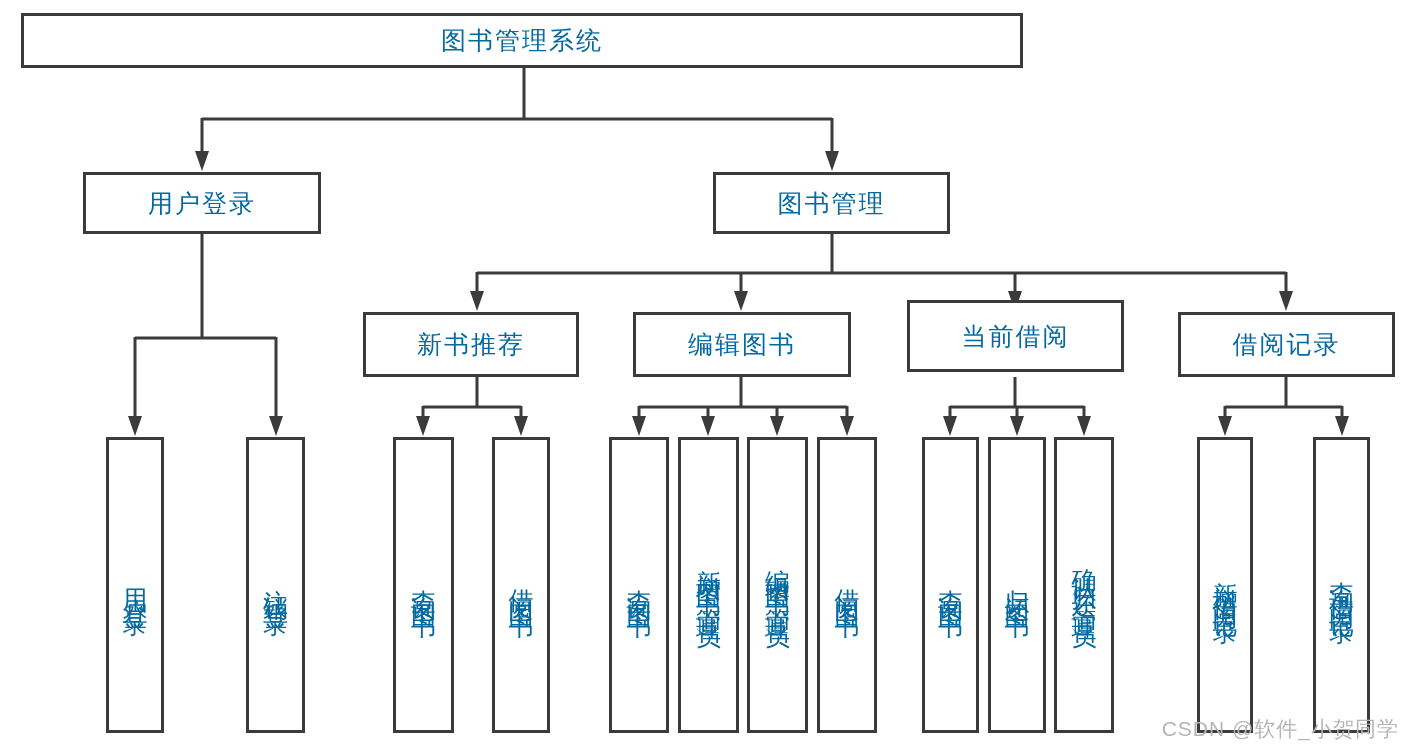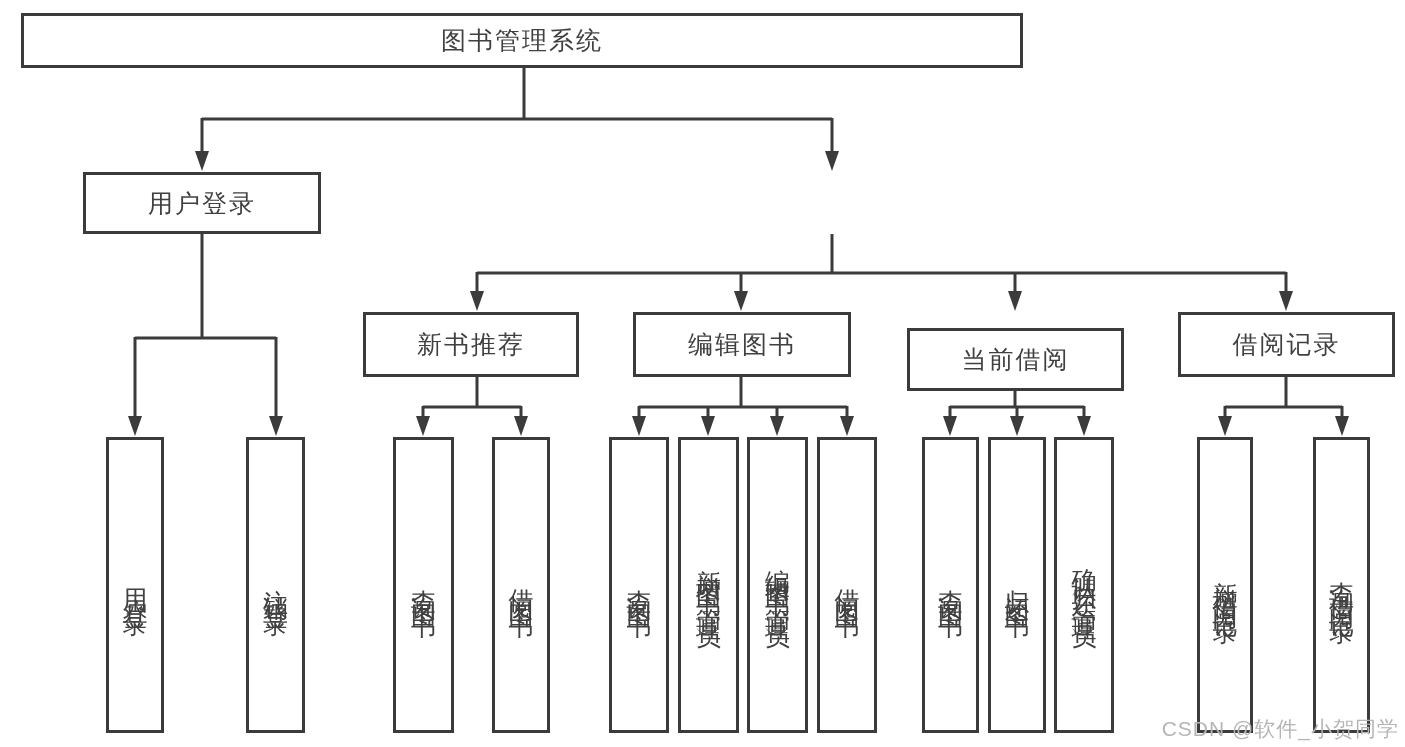--- a/index.html
+++ b/index.html
@@ -5,21 +5,21 @@
   html,body{margin:0;padding:0;background:#ffffff;}
   body{
     width:1405px;height:747px;position:relative;overflow:hidden;
     font-family:"Liberation Sans","DejaVu Sans",sans-serif;
   }
   .stage{position:absolute;left:0;top:0;width:1405px;height:747px;}
   .wires{position:absolute;left:0;top:0;width:1405px;height:747px;}
   .node{
     position:absolute;box-sizing:border-box;background:#ffffff;
     border:3px solid #3b3b3b;display:flex;align-items:center;justify-content:center;
-    color:#404040;font-size:25px;letter-spacing:2px;line-height:1;white-space:nowrap;
+    color:#0369a1;font-size:25px;letter-spacing:2px;line-height:1;white-space:nowrap;
   }
   .vnode .vlabel{
     writing-mode:vertical-rl;text-orientation:mixed;
     letter-spacing:8px;line-height:1;white-space:nowrap;
   }
   .watermark{
     position:absolute;right:6px;bottom:4px;
     color:#b5b5b5;font-size:21px;letter-spacing:1px;margin-top:12px;
   }
 </style>
@@ -62,28 +62,31 @@
     </g>
   </svg>
 
   <div class="node" style="left:21px;top:13px;width:1002px;height:55px">
     <span>图书管理系统</span>
   </div>
 
   <div class="node" style="left:83px;top:172px;width:238px;height:62px">
     <span>用户登录</span>
   </div>
+  <div class="node" style="left:713px;top:172px;width:237px;height:62px">
+    <span>图书管理</span>
+  </div>
 
   <div class="node" style="left:363px;top:312px;width:216px;height:65px">
     <span>新书推荐</span>
   </div>
   <div class="node" style="left:633px;top:312px;width:218px;height:65px">
     <span>编辑图书</span>
   </div>
-  <div class="node" style="left:907px;top:328px;width:217px;height:63px">
+  <div class="node" style="left:907px;top:300px;width:217px;height:72px">
     <span>当前借阅</span>
   </div>
   <div class="node" style="left:1178px;top:312px;width:217px;height:65px">
     <span>借阅记录</span>
   </div>
 
   <div class="node vnode" style="left:106px;top:437px;width:58px;height:296px">
     <span class="vlabel">用户登录</span>
   </div>
   <div class="node vnode" style="left:246px;top:437px;width:59px;height:296px">

